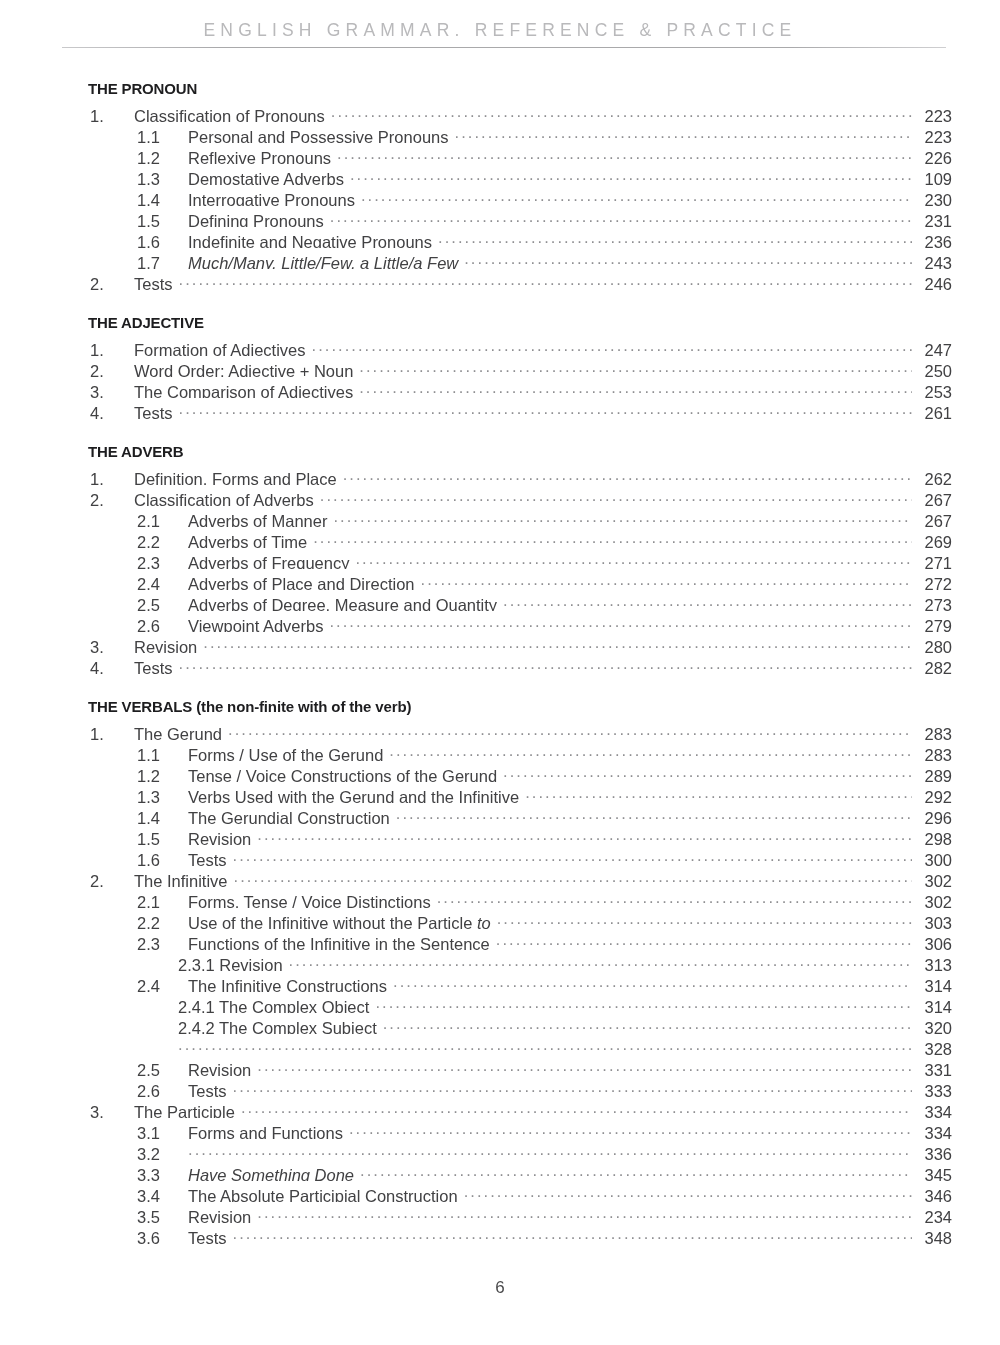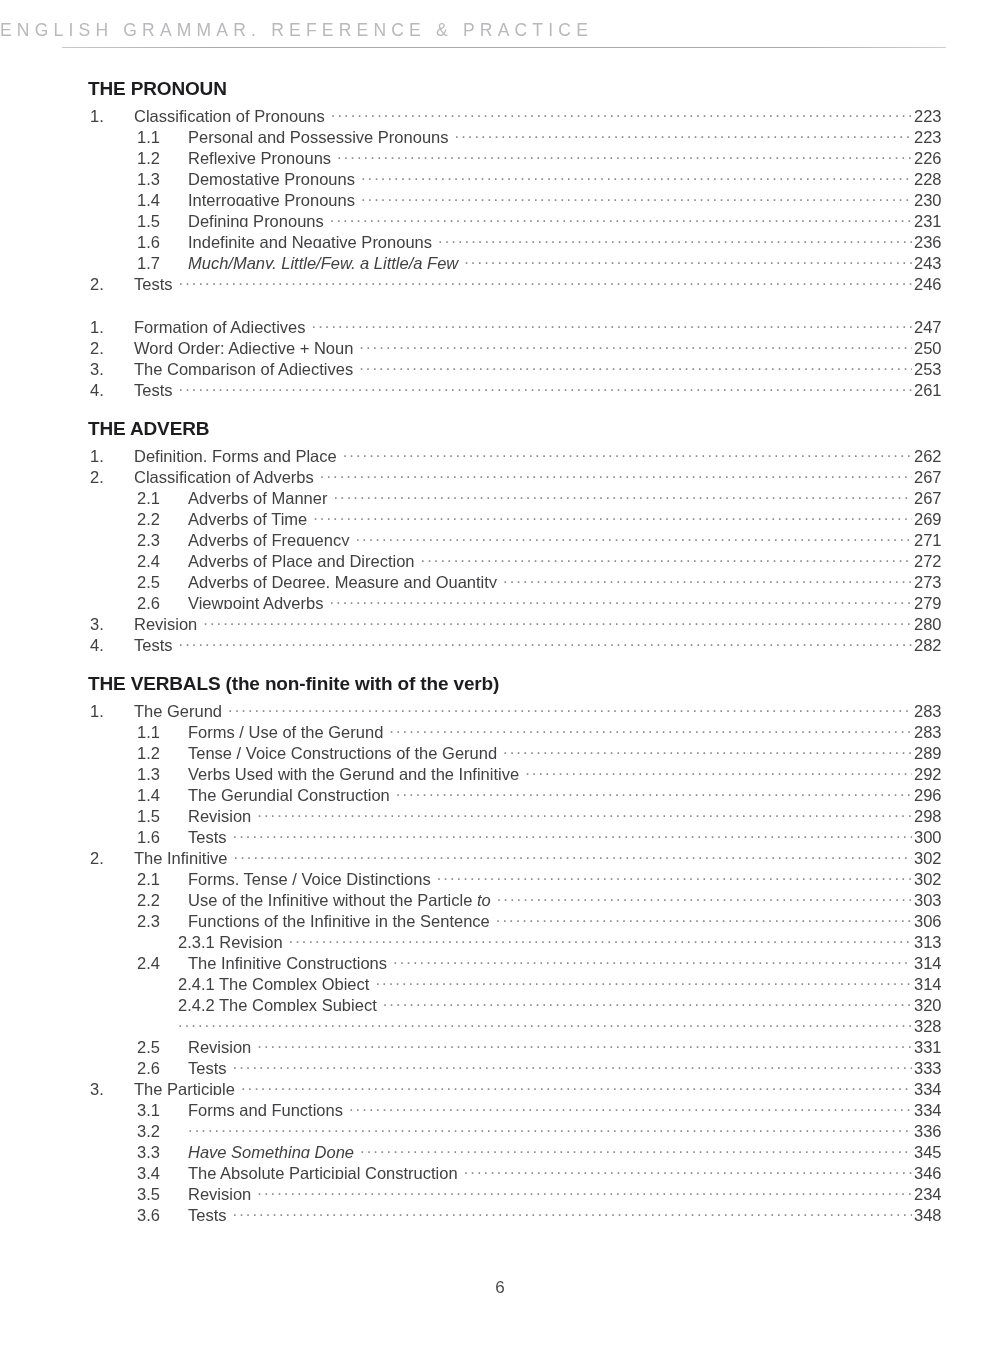--- a/index.html
+++ b/index.html
@@ -15,21 +15,21 @@
     color: #3a3a3c;
     -webkit-font-smoothing: antialiased;
   }
 
   
   .page-header {
     position: absolute;
     top: 20px;
     left: 0;
     width: 1000px;
-    text-align: left;
+    text-align: center;
   }
   .page-header .header-text {
     font-size: 17.5px;
     letter-spacing: 5.2px;
     color: #b9b9bb;
     font-weight: 400;
     white-space: nowrap;
   }
   .header-rule {
     position: absolute;
@@ -45,21 +45,21 @@
     position: absolute;
     top: 78px;
     left: 88px;
     width: 864px;
   }
 
   .section { margin: 0; }
   .section + .section { margin-top: 22px; }
 
   .section-heading {
-    font-size: 19px;
+    font-size: 15px;
     font-weight: bold;
     color: #1d1d1f;
     letter-spacing: -0.15px;
     line-height: 22px;
     margin-bottom: 1px;
     white-space: nowrap;
   }
 
   
   .toc-row {
@@ -106,20 +106,21 @@
     letter-spacing: 2.05px;
     font-size: 16.5px;
     line-height: 21px;
     color: #8f8f92;
     white-space: nowrap;
   }
 
   .toc-page {
     flex: 0 0 auto;
     width: 38px;
+    text-align: right;
     padding-left: 2px;
     color: #414143;
   }
 
   
   .folio {
     position: absolute;
     top: 1278px;
     left: 0;
     width: 1000px;
@@ -152,23 +153,23 @@
         <span class="toc-page">223</span>
       </div>
       <div class="toc-row lvl2">
         <span class="toc-num">1.2</span>
         <span class="toc-label">Reflexive Pronouns</span>
         <span class="toc-dots"></span>
         <span class="toc-page">226</span>
       </div>
       <div class="toc-row lvl2">
         <span class="toc-num">1.3</span>
-        <span class="toc-label">Demostative Pronouns</span>
-        <span class="toc-dots"></span>
-        <span class="toc-page">228</span>
+        <span class="toc-label">Demostative Adverbs</span>
+        <span class="toc-dots"></span>
+        <span class="toc-page">109</span>
       </div>
       <div class="toc-row lvl2">
         <span class="toc-num">1.4</span>
         <span class="toc-label">Interrogative Pronouns</span>
         <span class="toc-dots"></span>
         <span class="toc-page">230</span>
       </div>
       <div class="toc-row lvl2">
         <span class="toc-num">1.5</span>
         <span class="toc-label">Defining Pronouns</span>
@@ -188,20 +189,21 @@
         <span class="toc-page">243</span>
       </div>
       <div class="toc-row lvl1">
         <span class="toc-num">2.</span>
         <span class="toc-label">Tests</span>
         <span class="toc-dots"></span>
         <span class="toc-page">246</span>
       </div>
     </div>
     <div class="section">
+      <div class="section-heading">THE ADJECTIVE</div>
       <div class="toc-row lvl1">
         <span class="toc-num">1.</span>
         <span class="toc-label">Formation of Adjectives</span>
         <span class="toc-dots"></span>
         <span class="toc-page">247</span>
       </div>
       <div class="toc-row lvl1">
         <span class="toc-num">2.</span>
         <span class="toc-label">Word Order: Adjective + Noun</span>
         <span class="toc-dots"></span>

